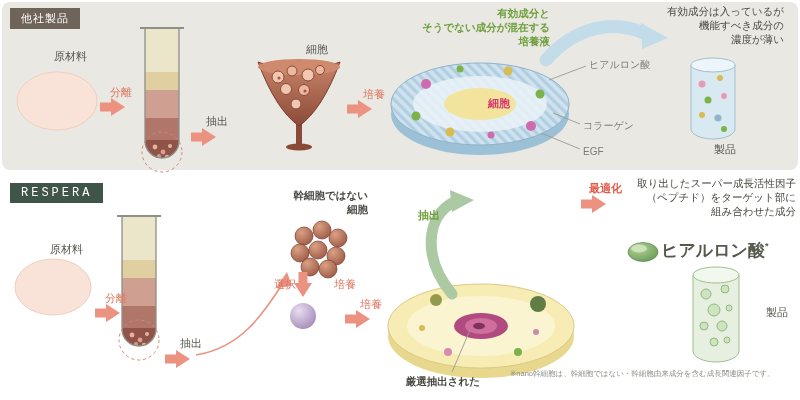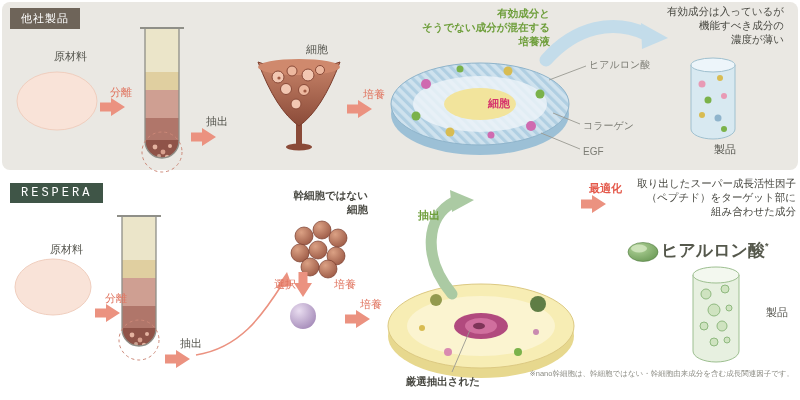--- a/index.html
+++ b/index.html
@@ -11,21 +11,21 @@
   .green{color:#6f9f3c;font-weight:bold}
   .red{color:#d6336c;font-weight:bold}
   .dark{color:#474740}
   .bold{font-weight:bold}
   .small{font-size:10.5px}
   .tinylabel{font-size:10px;color:#7c7c74;text-align:left;white-space:nowrap}
   .tag{position:absolute;color:#fff;font-size:11px;padding:3px 11px;letter-spacing:1px}
   .tag.gray{background:#6e6459}
   .tag.greenbg{background:#3f5547;font-family:Liberation Mono, monospace;letter-spacing:3px;font-size:12px}
   .nano{position:absolute;font-size:17px;font-weight:bold;color:#55584c}
-  .foot{position:absolute;font-size:7.5px;color:#8c8c84;text-align:right;white-space:nowrap}
+  .foot{position:absolute;font-size:7.5px;color:#8c8c84;text-align:left;white-space:nowrap}
 </style>
 </head>
 <body>
 
 <div id="stage">
 
   <svg class="layer" width="800" height="400" viewBox="0 0 800 400">
     <defs>
       <path id="arrowR" d="M0 -4.5 H11 V-9 L25 0 L11 9 V4.5 H0 Z"></path>
       <pattern id="stripesTop" width="7" height="7" patternUnits="userSpaceOnUse" patternTransform="rotate(-45)">

